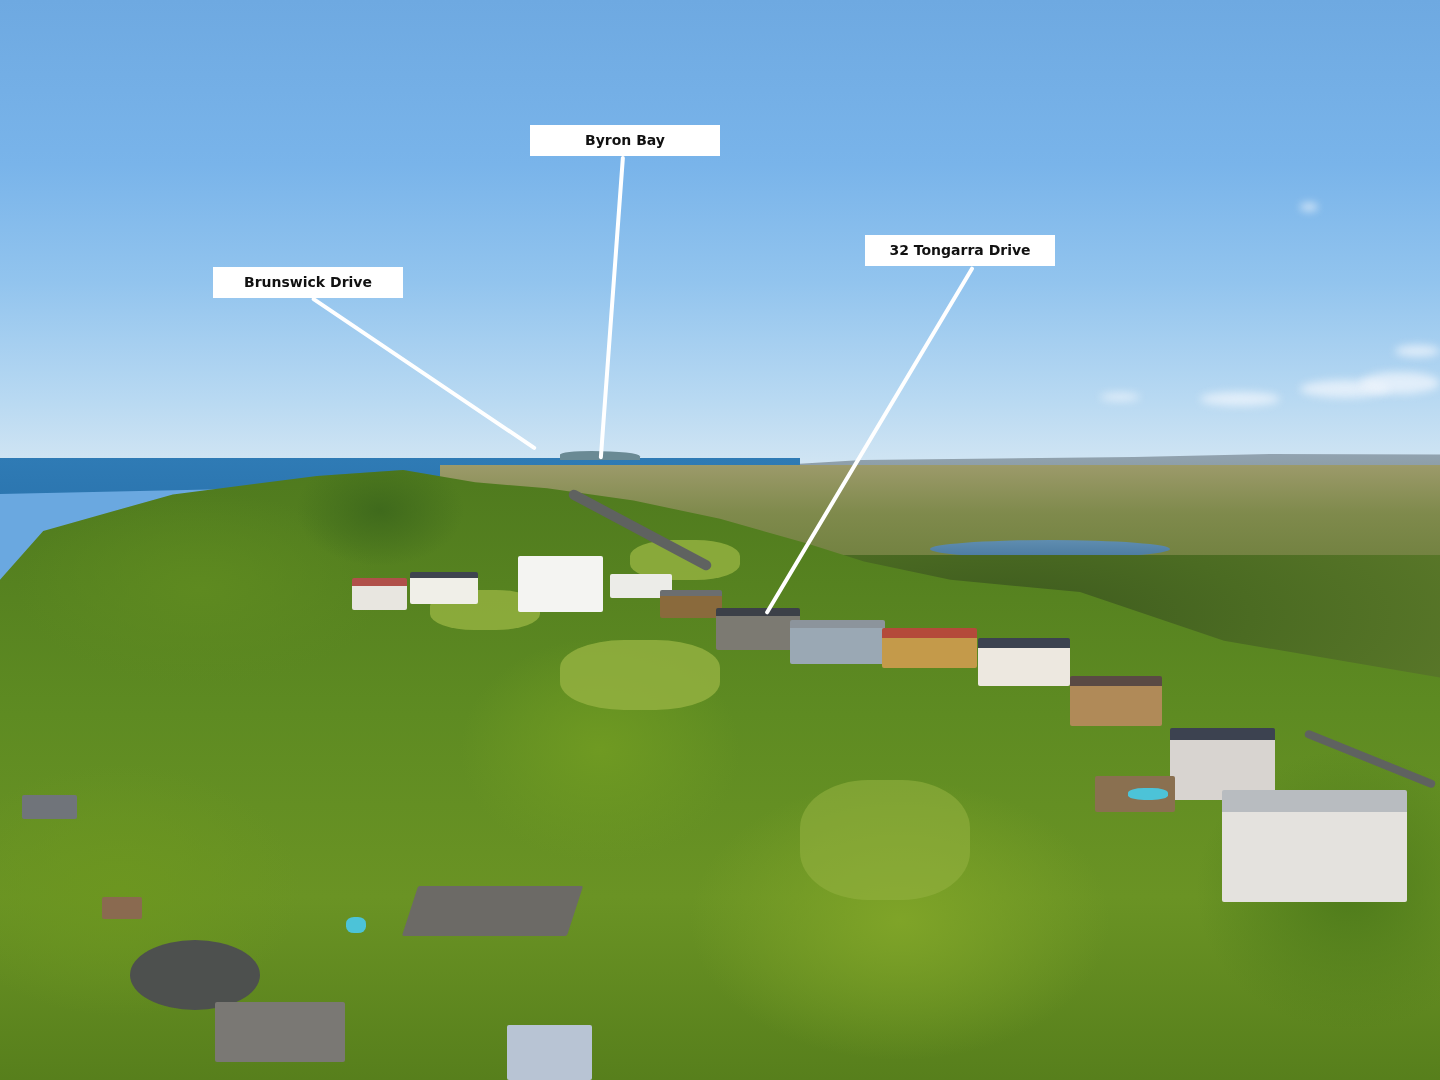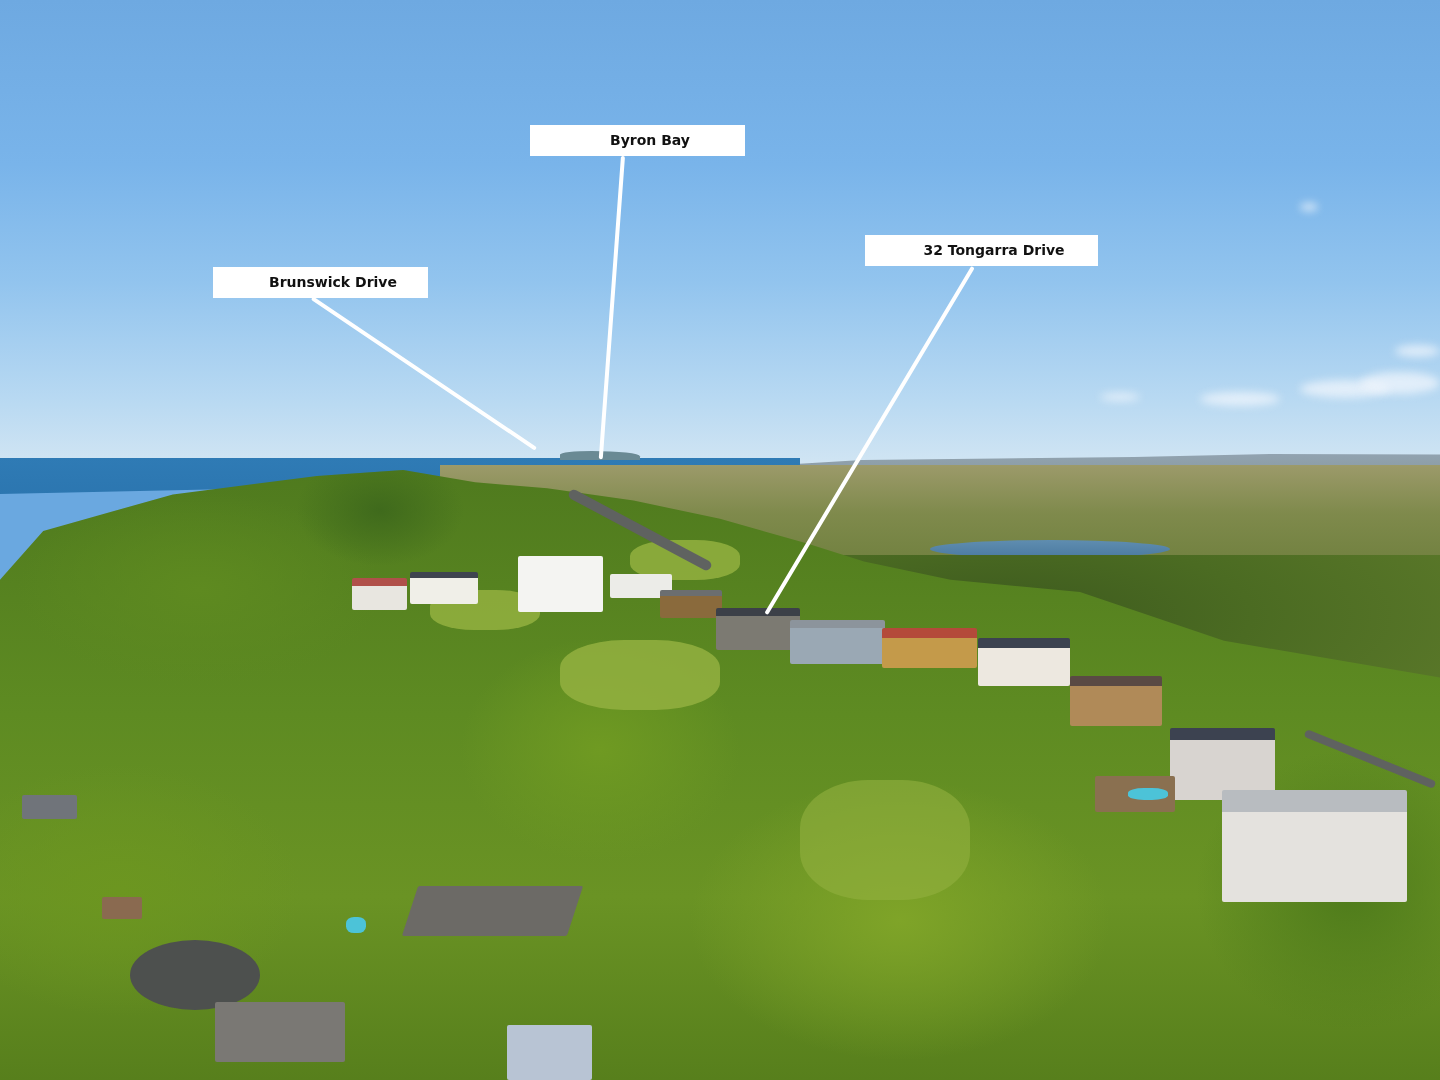--- a/index.html
+++ b/index.html
@@ -30,21 +30,21 @@
       radial-gradient(ellipse 260px 180px at 120px 420px, #6c9620 0%, transparent 70%),
       linear-gradient(180deg, #4f7a1e 0%, #5e8b22 40%, #6a9324 70%, #577f1c 100%);
     clip-path: polygon(0 18%, 3% 10%, 12% 4%, 22% 1%, 28% 0%, 33% 2%, 38% 3%, 44% 5%, 50% 8%, 56% 12%, 60% 15%, 66% 18%, 75% 20%, 85% 28%, 100% 34%, 100% 100%, 0 100%); }
   .grass { position: absolute; background: #93b040; border-radius: 40%; opacity: 0.85; }
   .house { position: absolute; border-radius: 2px; }
   .road { position: absolute; background: #5f6260; }
   .pool { position: absolute; background: #4cc3d8; border-radius: 40%; }
 
   .leader { position: absolute; height: 4px; background: #ffffff; transform-origin: 0 50%; border-radius: 2px; }
   .label { position: absolute; background: #ffffff; color: #111111; font-family: "DejaVu Sans", sans-serif;
-    font-weight: bold; font-size: 14px; height: 31px; line-height: 31px; text-align: center; padding-left: 25px; }
+    font-weight: bold; font-size: 14px; height: 31px; line-height: 31px; text-align: center; }
 </style>
 </head>
 <body>
 
 <div class="stage">
   <div class="sky"></div>
   <div class="cloud" style="left:1300px;top:380px;width:90px;height:18px;"></div>
   <div class="cloud" style="left:1360px;top:372px;width:80px;height:22px;"></div>
   <div class="cloud" style="left:1200px;top:392px;width:80px;height:14px;"></div>
   <div class="cloud" style="left:1100px;top:393px;width:40px;height:8px;"></div>
@@ -88,14 +88,14 @@
   <div class="house" style="left:507px;top:1025px;width:85px;height:55px;background:#b8c4d4;"></div>
   <div class="house" style="left:22px;top:795px;width:55px;height:24px;background:#70747a;"></div>
   <div class="house" style="left:102px;top:897px;width:40px;height:22px;background:#8a6a50;"></div>
 
   <div class="leader" style="left:623px;top:154px;width:304px;transform:rotate(94.2deg);"></div>
   <div class="leader" style="left:312px;top:296px;width:270px;transform:rotate(34.0deg);"></div>
   <div class="leader" style="left:973px;top:265px;width:404px;transform:rotate(120.8deg);"></div>
 
   <div class="label" style="left:530px;top:125px;width:190px;">Byron Bay</div>
   <div class="label" style="left:213px;top:267px;width:190px;">Brunswick Drive</div>
-  <div class="label" style="left:865px;top:235px;width:208px;">32 Tongarra Drive</div>
+  <div class="label" style="left:865px;top:235px;width:190px;">32 Tongarra Drive</div>
 </div>
 
 </body></html>

